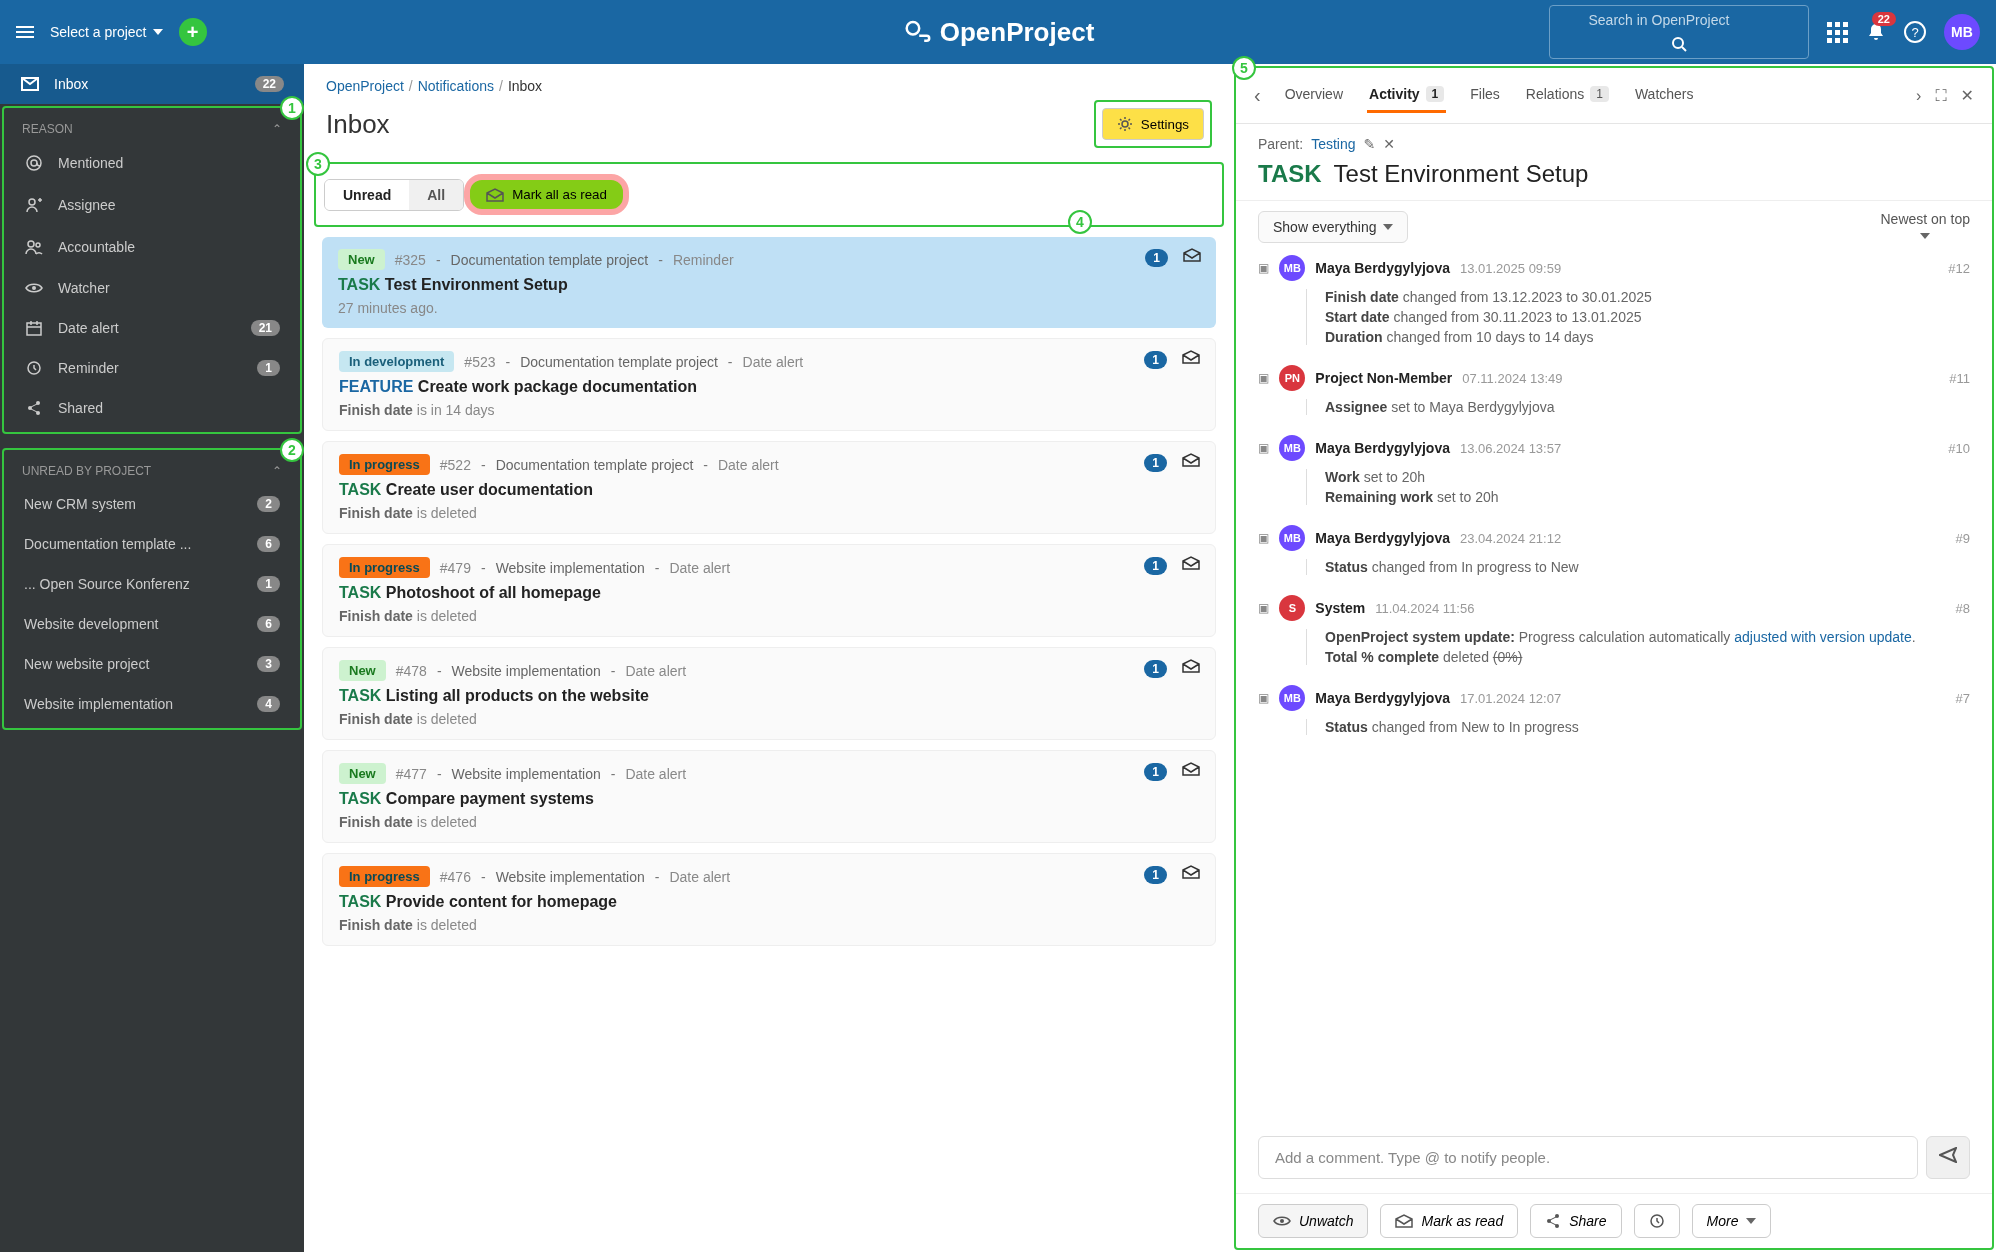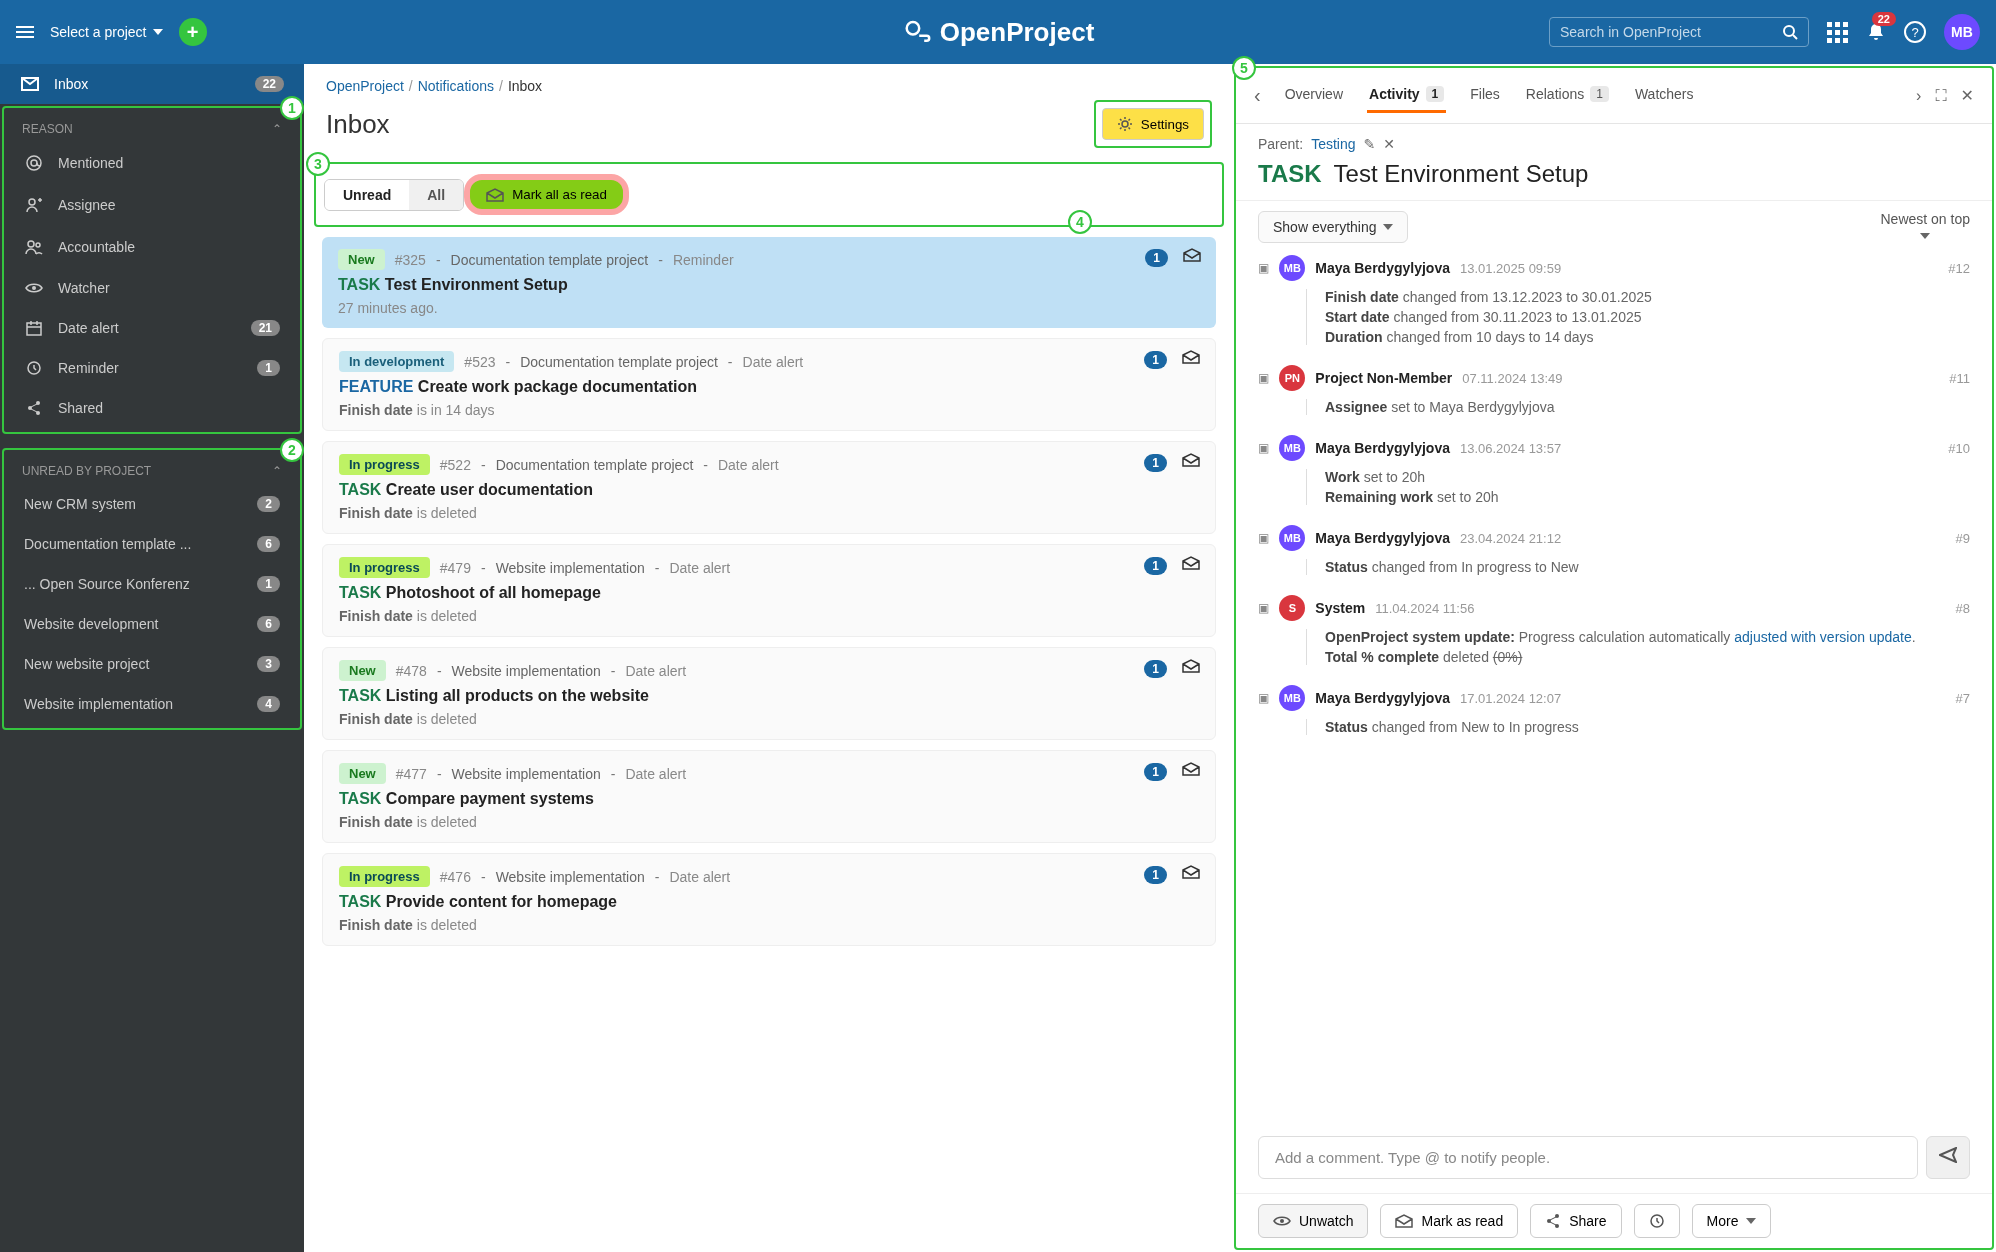--- a/index.html
+++ b/index.html
@@ -6,21 +6,21 @@
 body { font-family: -apple-system, BlinkMacSystemFont, "Segoe UI", sans-serif; font-size: 14px; color: #333; background: #fff; width: 1996px; height: 1252px; overflow: hidden; }
 .header { background: #1a67a3; height: 64px; display: flex; align-items: center; padding: 0 16px; gap: 16px; color: #fff; }
 .header-left { display: flex; align-items: center; gap: 16px; }
 .hamburger { display: flex; flex-direction: column; gap: 3px; cursor: pointer; }
 .hamburger span { width: 18px; height: 2px; background: #fff; }
 .project-selector { display: flex; align-items: center; gap: 6px; cursor: pointer; }
 .add-btn { width: 28px; height: 28px; border-radius: 50%; background: #35c53f; display: flex; align-items: center; justify-content: center; font-size: 20px; font-weight: bold; color: #fff; cursor: pointer; }
 .logo { position: absolute; left: 50%; transform: translateX(-50%); display: flex; align-items: center; gap: 8px; font-size: 26px; font-weight: 600; }
 .logo svg { width: 30px; height: 30px; }
 .header-right { margin-left: auto; display: flex; align-items: center; gap: 18px; }
-.search-box { background: #1a67a3; border: 1px solid #6b9fc7; border-radius: 4px; padding: 6px 10px; width: 260px; display: flex; align-items: center; gap: 8px; }
+.search-box { background: #1a67a3; border: 1px solid #6b9fc7; border-radius: 4px; padding: 6px 10px; width: 260px; display: flex; align-items: center; gap: 8px; flex-direction: column; }
 .search-box input { background: none; border: none; color: #fff; outline: none; flex: 1; font-size: 14px; }
 .search-box input::placeholder { color: #c4d9e9; }
 .apps-icon { display: grid; grid-template-columns: repeat(3, 5px); gap: 3px; cursor: pointer; }
 .apps-icon span { width: 5px; height: 5px; background: #fff; }
 .bell-wrapper { position: relative; cursor: pointer; }
 .bell-badge { position: absolute; top: -10px; right: -10px; background: #d9363e; color: #fff; font-size: 11px; border-radius: 10px; padding: 1px 6px; font-weight: bold; }
 .help-icon { width: 22px; height: 22px; border: 2px solid #fff; border-radius: 50%; display: flex; align-items: center; justify-content: center; font-size: 13px; cursor: pointer; }
 .avatar { width: 36px; height: 36px; border-radius: 50%; background: #6d4aff; display: flex; align-items: center; justify-content: center; color: #fff; font-weight: 600; font-size: 14px; }
 .main { display: flex; height: calc(100% - 64px); }
 
@@ -56,21 +56,21 @@
 .mark-read-btn { border: 6px solid #fca5a5; border-radius: 18px; padding: 7px 16px; display: flex; align-items: center; gap: 8px; cursor: pointer; background: #84cc16; }
 
 .notif-list { flex: 1; overflow-y: auto; padding: 10px 18px; }
 .notif-card { border-radius: 6px; padding: 12px 16px; margin-bottom: 10px; cursor: pointer; position: relative; }
 .notif-card.selected { background: #bfe0f5; }
 .notif-card:not(.selected) { background: #fafafa; border: 1px solid #eee; }
 .notif-meta { display: flex; align-items: center; gap: 10px; font-size: 14px; color: #777; }
 .status-chip { padding: 3px 10px; border-radius: 4px; font-size: 13px; font-weight: 600; }
 .chip-new { background: #cdf2cf; color: #1a7a1f; }
 .chip-dev { background: #c6e7f1; color: #1a5f7a; }
-.chip-prog { background: #bef264; color: #0a4a55; }
+.chip-prog { background: #f97316; color: #0a4a55; }
 .notif-id { color: #888; }
 .notif-proj { color: #666; }
 .notif-reason { color: #888; }
 .notif-title { margin-top: 6px; font-size: 16px; }
 .notif-type { font-weight: 700; }
 .notif-type.task { color: #1a7a4a; }
 .notif-type.feature { color: #1a67a3; }
 .notif-name { font-weight: 600; color: #222; }
 .notif-sub { margin-top: 6px; color: #888; font-size: 14px; }
 .notif-sub .fd { color: #666; font-weight: 600; }
@@ -111,21 +111,21 @@
 .act-change b { font-weight: 600; color: #444; }
 .act-change a { color: #1a67a3; text-decoration: none; }
 .act-change .strike { text-decoration: line-through; }
 
 .comment-bar { padding: 14px 22px; }
 .comment-input { width: 100%; border: 1px solid #ddd; border-radius: 6px; padding: 12px 16px; font-size: 15px; color: #888; display: flex; justify-content: space-between; align-items: center; }
 .send-icon { background: #f0f0f0; border: 1px solid #ddd; border-radius: 6px; padding: 10px 12px; cursor: pointer; }
 .comment-row { display: flex; gap: 8px; }
 
 .detail-actions { display: flex; gap: 12px; padding: 10px 22px; border-top: 1px solid #eee; }
-.action-btn { border: 1px solid #ccc; border-radius: 6px; padding: 8px 14px; display: flex; align-items: center; gap: 8px; cursor: pointer; background: #fff; font-size: 14px; }
+.action-btn { border: 1px solid #ccc; border-radius: 6px; padding: 8px 14px; display: flex; align-items: center; gap: 8px; cursor: pointer; background: #fff; font-size: 14px; font-style: italic; }
 .action-btn.unwatch { background: #f5f5f5; }
 
 svg { display: block; }
 </style>
 </head>
 <body>
 
 <div class="header">
   <div class="header-left">
     <div class="hamburger">

